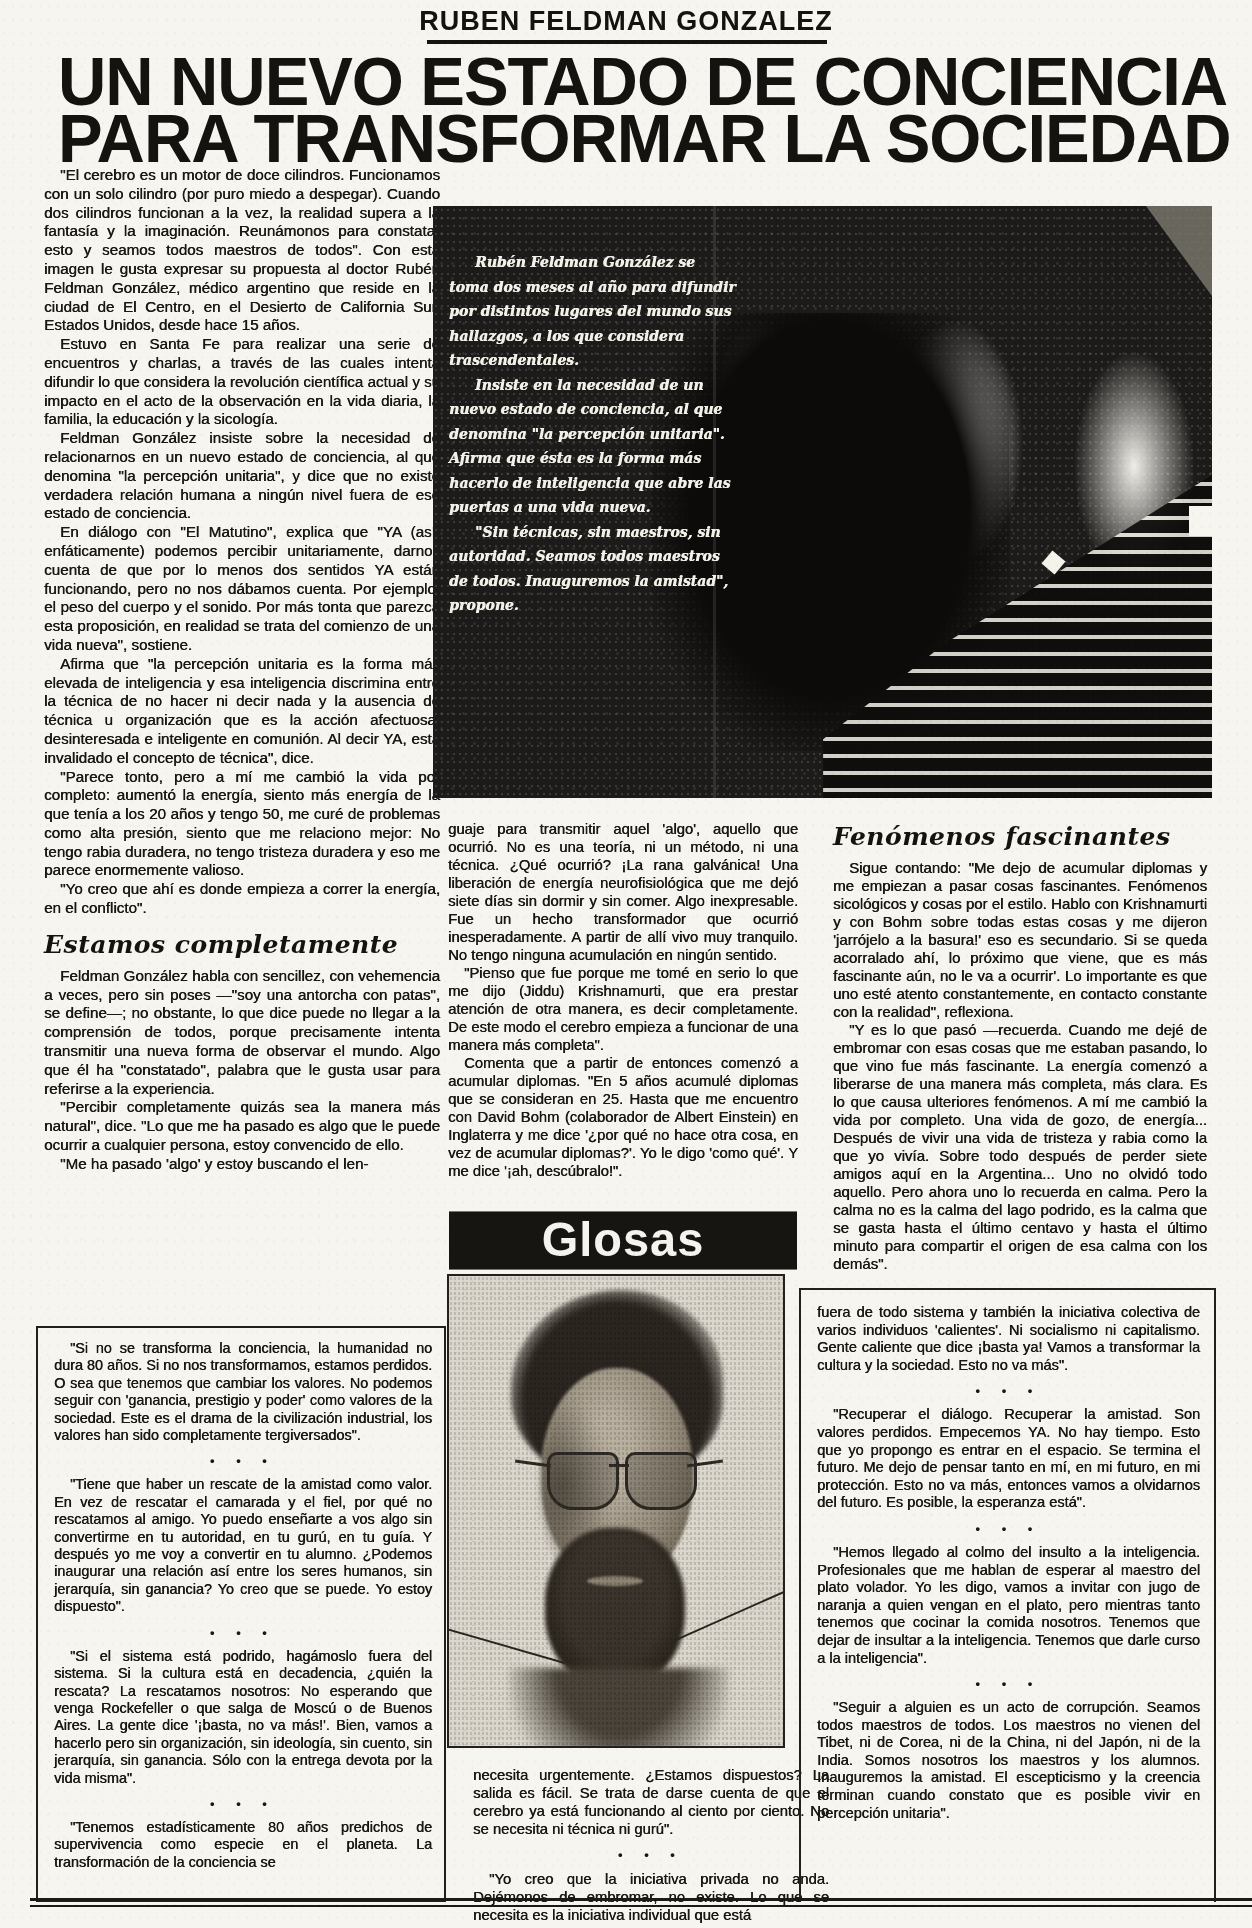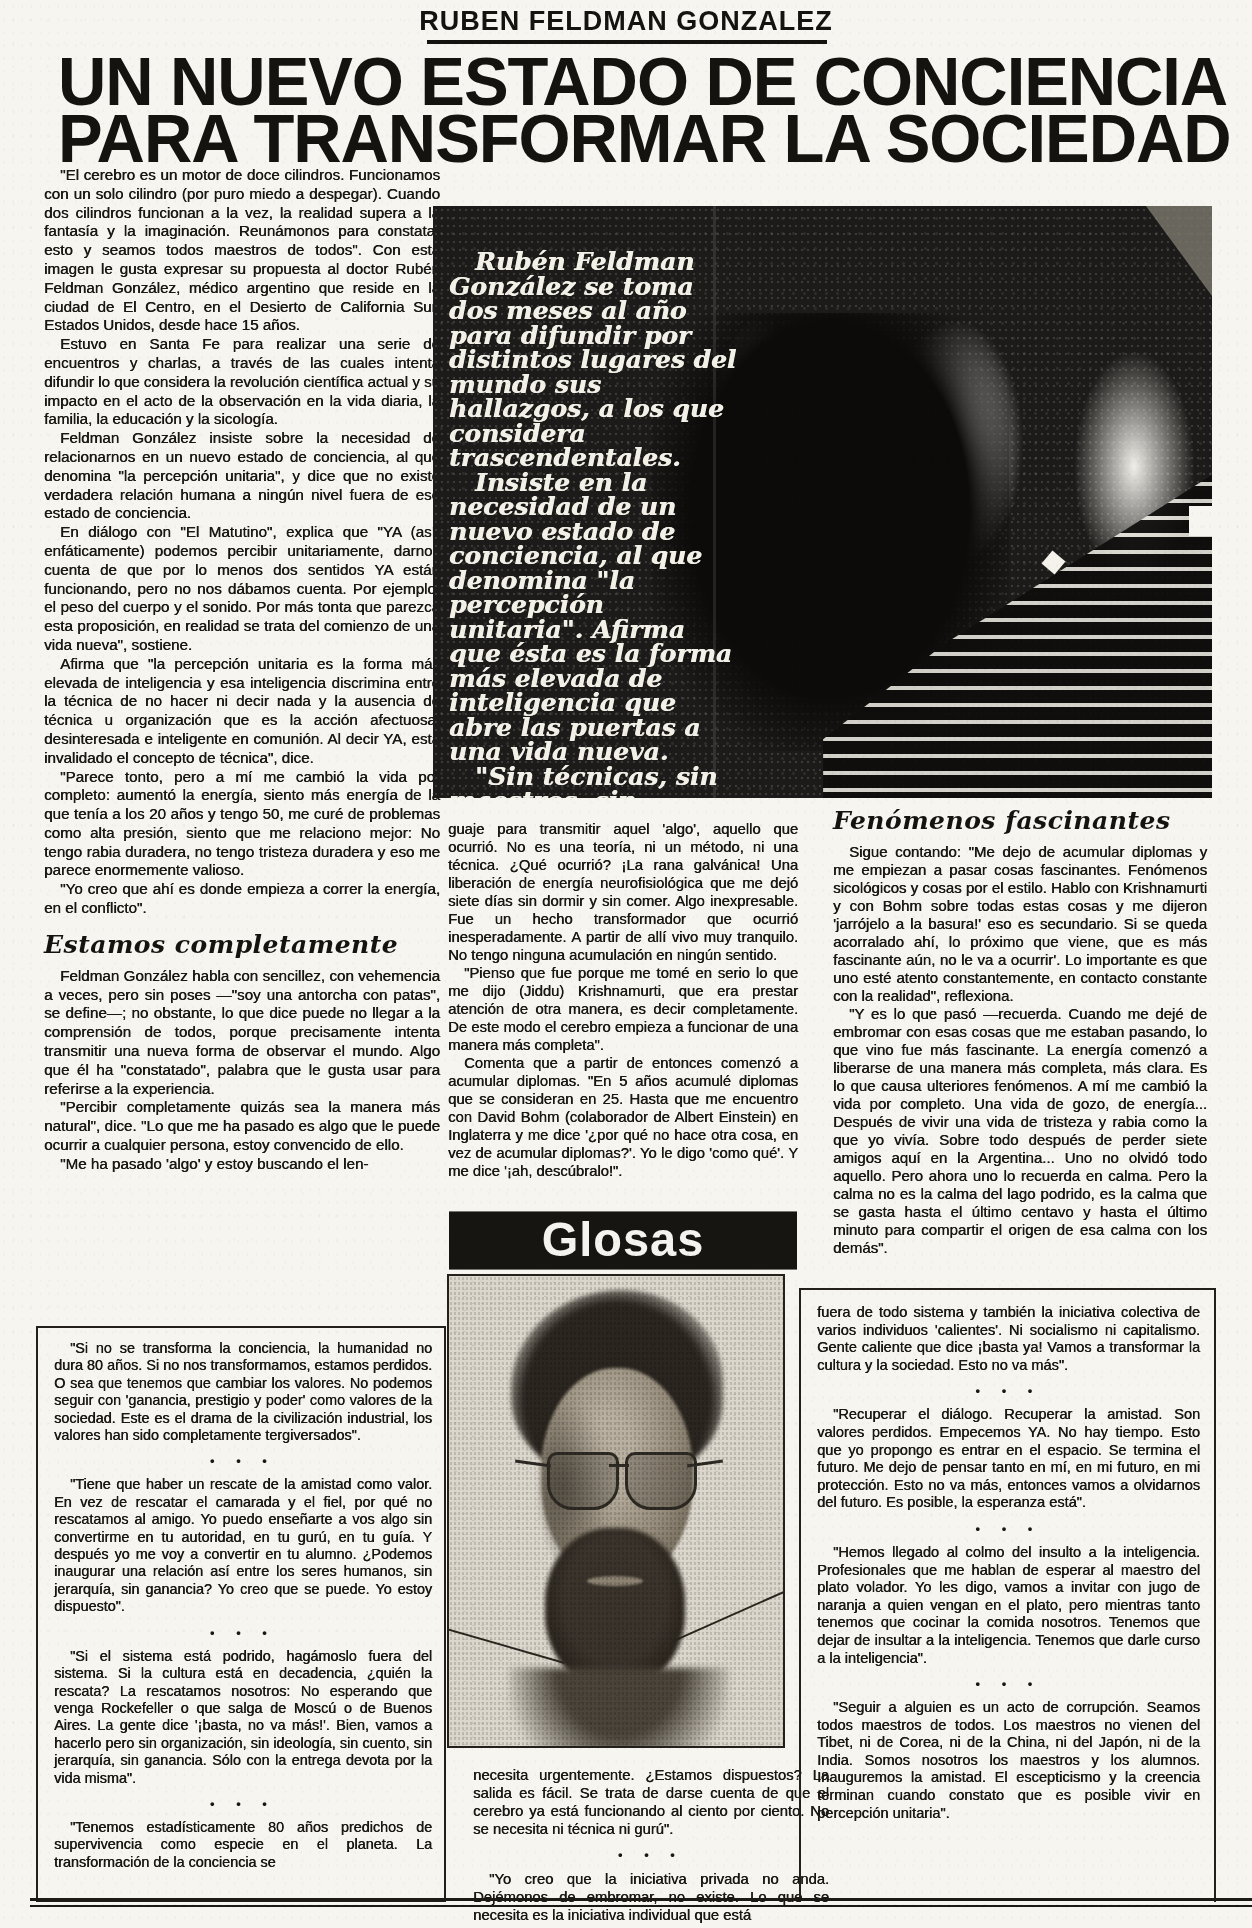--- a/index.html
+++ b/index.html
@@ -42,21 +42,21 @@
   .col-mid{position:absolute;left:448px;top:820px;width:350px;}
   .col-mid p{font-size:14.8px;line-height:18px;}
   .col-right{position:absolute;left:833px;top:806px;width:374px;}
   .col-right p{font-size:15px;line-height:18px;}
   [data-cont-first] p:first-of-type{text-indent:0;}
 
   .subhead{
     font-family:"DejaVu Serif",serif;font-style:italic;font-weight:bold;
     font-size:25px;letter-spacing:.5px;margin:12px 0 8px 0;color:#15130f;
   }
-  .col-right .subhead{margin-top:0;}
+  .col-right .subhead{margin-top:16px;}
 
   .dots-sep{
     text-align:center;font-size:13px;font-weight:bold;letter-spacing:9px;
     margin:9px 0 8px 0;color:#1b1814;
   }
 
   
   .photo{
     position:absolute;left:433px;top:206px;width:779px;height:592px;
     background:#1c1b19;overflow:hidden;
@@ -90,21 +90,21 @@
     clip-path:polygon(100% 0,0 0,100% 100%);opacity:.8;
   }
   .photo .ph-diamond{
     position:absolute;left:612px;top:348px;width:17px;height:17px;background:#f4f2ea;
     transform:rotate(40deg);
   }
   .photo .ph-notch{position:absolute;right:-3px;top:300px;width:26px;height:30px;background:#f7f5f0;}
   .caption{position:absolute;left:16px;top:44px;width:288px;}
   .caption p{
     margin:0;font-family:"DejaVu Serif",serif;font-style:italic;font-weight:bold;
-    font-size:25px;line-height:24.5px;color:#f3f0e8;text-align:left;text-indent:26px;
+    font-size:14px;line-height:24.5px;color:#f3f0e8;text-align:left;text-indent:26px;
     text-shadow:.5px 0 0 currentColor;
   }
 
   
   .glosas{
     position:absolute;left:449px;top:1212px;width:348px;height:57px;
     background:#171512;color:#f5f3ee;text-align:center;
     font-size:47px;font-weight:bold;line-height:56px;letter-spacing:1px;
     transform:scaleY(1.02);
   }
@@ -215,21 +215,21 @@
   <div class="ph-glows"></div>
   <div class="ph-head"></div>
   <div class="ph-stairs"></div>
   <div class="ph-crease"></div>
   <div class="ph-corner"></div>
   <div class="ph-diamond"></div>
   <div class="ph-notch"></div>
   <div class="caption">
 
   <p>Rubén Feldman González se toma dos meses al año para difundir por distintos lugares del mundo sus hallazgos, a los que considera trascendentales.</p>
-      <p>Insiste en la necesidad de un nuevo estado de conciencia, al que denomina "la percepción unitaria". Afirma que ésta es la forma más elevada de inteligencia que abre las puertas a una vida nueva.</p>
+      <p>Insiste en la necesidad de un nuevo estado de conciencia, al que denomina "la percepción unitaria". Afirma que ésta es la forma más hacerlo de inteligencia que abre las puertas a una vida nueva.</p>
       <p>"Sin técnicas, sin maestros, sin autoridad. Seamos todos maestros de todos. Inauguremos la amistad", propone.</p>
     </div>
 </div>
 
 <div class="col-mid newsp" data-cont-first="">
 
 <p>guaje para transmitir aquel 'algo', aquello que ocurrió. No es una teoría, ni un método, ni una técnica. ¿Qué ocurrió? ¡La rana galvánica! Una liberación de energía neurofisiológica que me dejó siete días sin dormir y sin comer. Algo inexpresable. Fue un hecho transformador que ocurrió inesperadamente. A partir de allí vivo muy tranquilo. No tengo ninguna acumulación en ningún sentido.</p>
     <p>"Pienso que fue porque me tomé en serio lo que me dijo (Jiddu) Krishnamurti, que era prestar atención de otra manera, es decir completamente. De este modo el cerebro empieza a funcionar de una manera más completa".</p>
     <p>Comenta que a partir de entonces comenzó a acumular diplomas. "En 5 años acumulé diplomas que se consideran en 25. Hasta que me encuentro con David Bohm (colaborador de Albert Einstein) en Inglaterra y me dice '¿por qué no hace otra cosa, en vez de acumular diplomas?'. Yo le digo 'como qué'. Y me dice '¡ah, descúbralo!".</p>
   </div>

